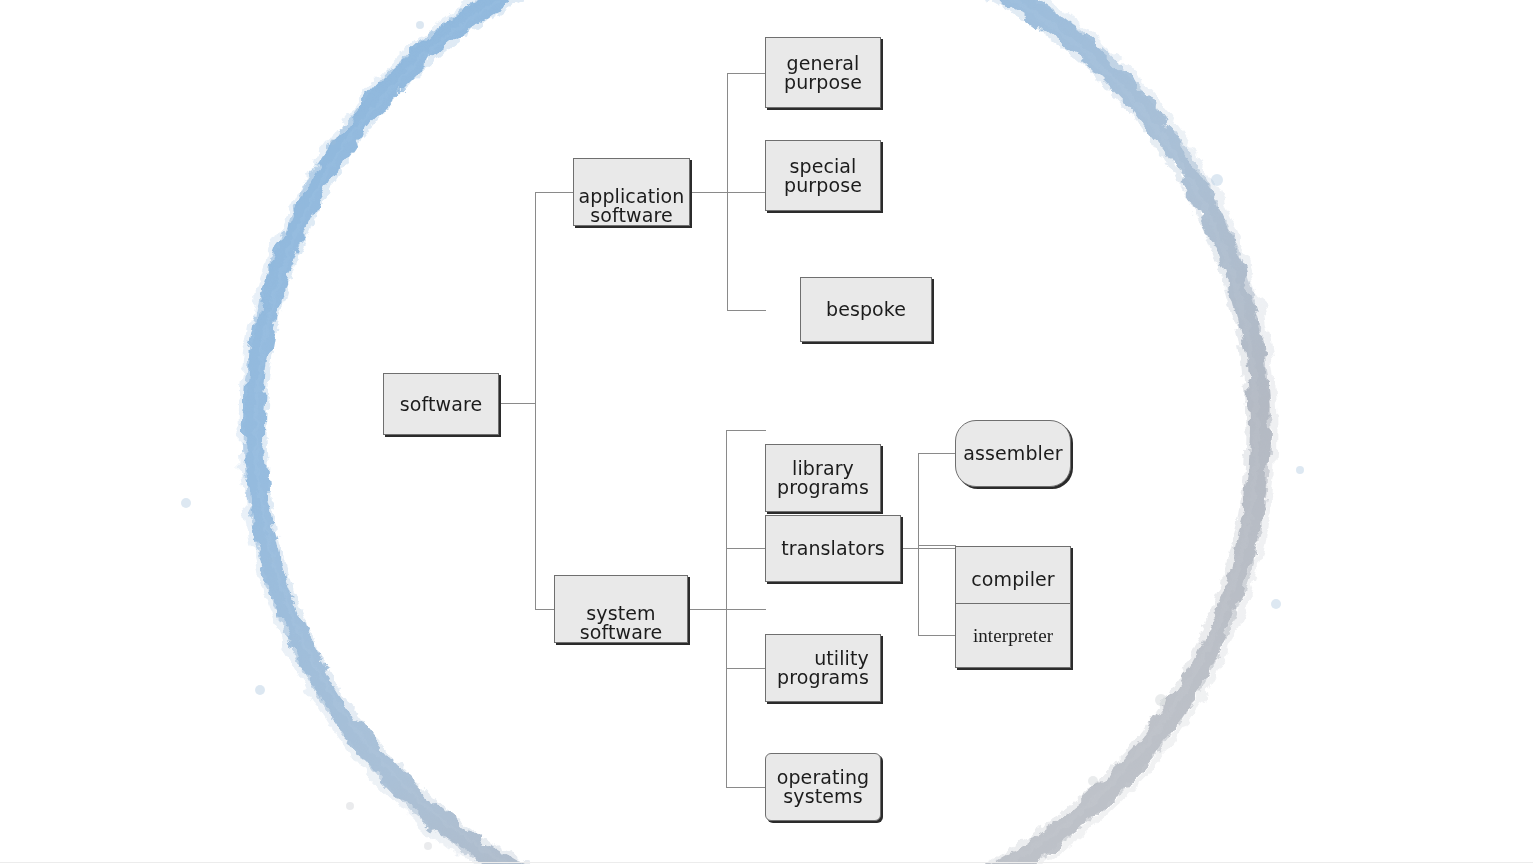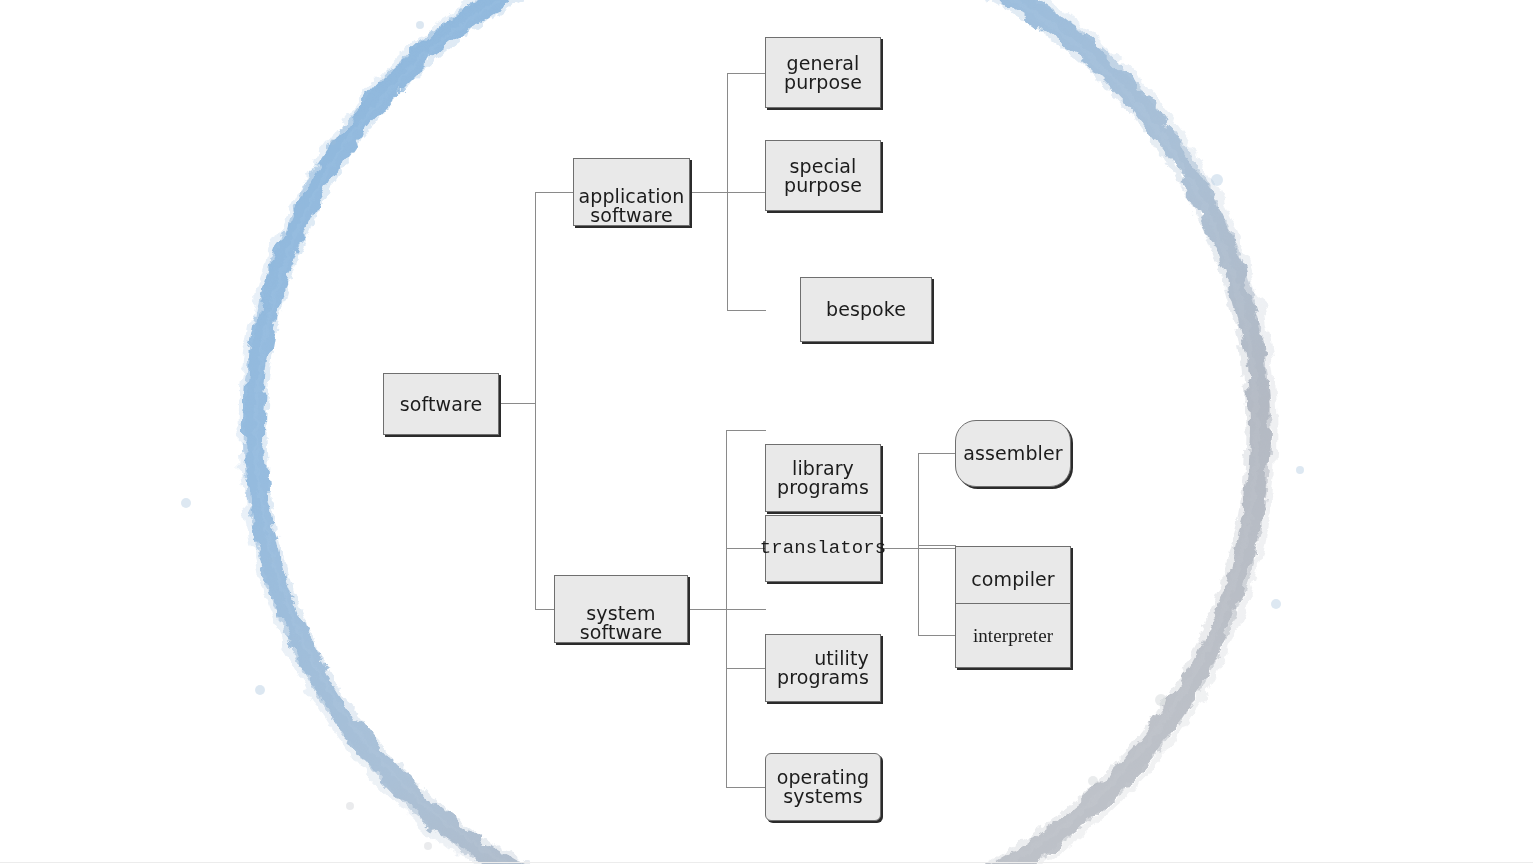--- a/index.html
+++ b/index.html
@@ -189,21 +189,21 @@
 
     <div class="node" style="left:800px; top:277px; width:132px; height:65px;">
       <span class="label">bespoke</span>
     </div>
 
     <div class="node" style="left:765px; top:396px; width:116px; height:68px;margin-top:48px;">
       <span class="label">library
 programs</span>
     </div>
 
-    <div class="node" style="left:765px; top:515px; width:116px; height:67px;font-family:Liberation Mono, monospace;">
+    <div class="node" style="left:765px; top:515px; width:136px; height:67px;">
       <span class="label">translators</span>
     </div>
 
     <div class="node" style="left:765px; top:634px; width:116px; height:68px;text-align:right;">
       <span class="label">utility
 programs</span>
     </div>
 
     <div class="node" style="left:765px; top:753px; width:116px; height:68px;border-radius:6px;">
       <span class="label">operating

